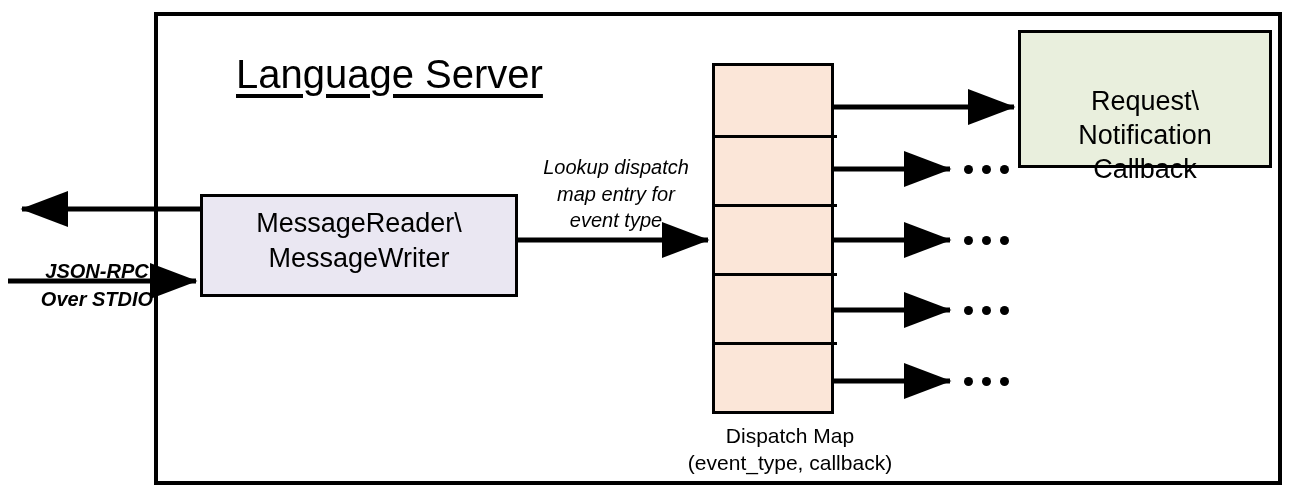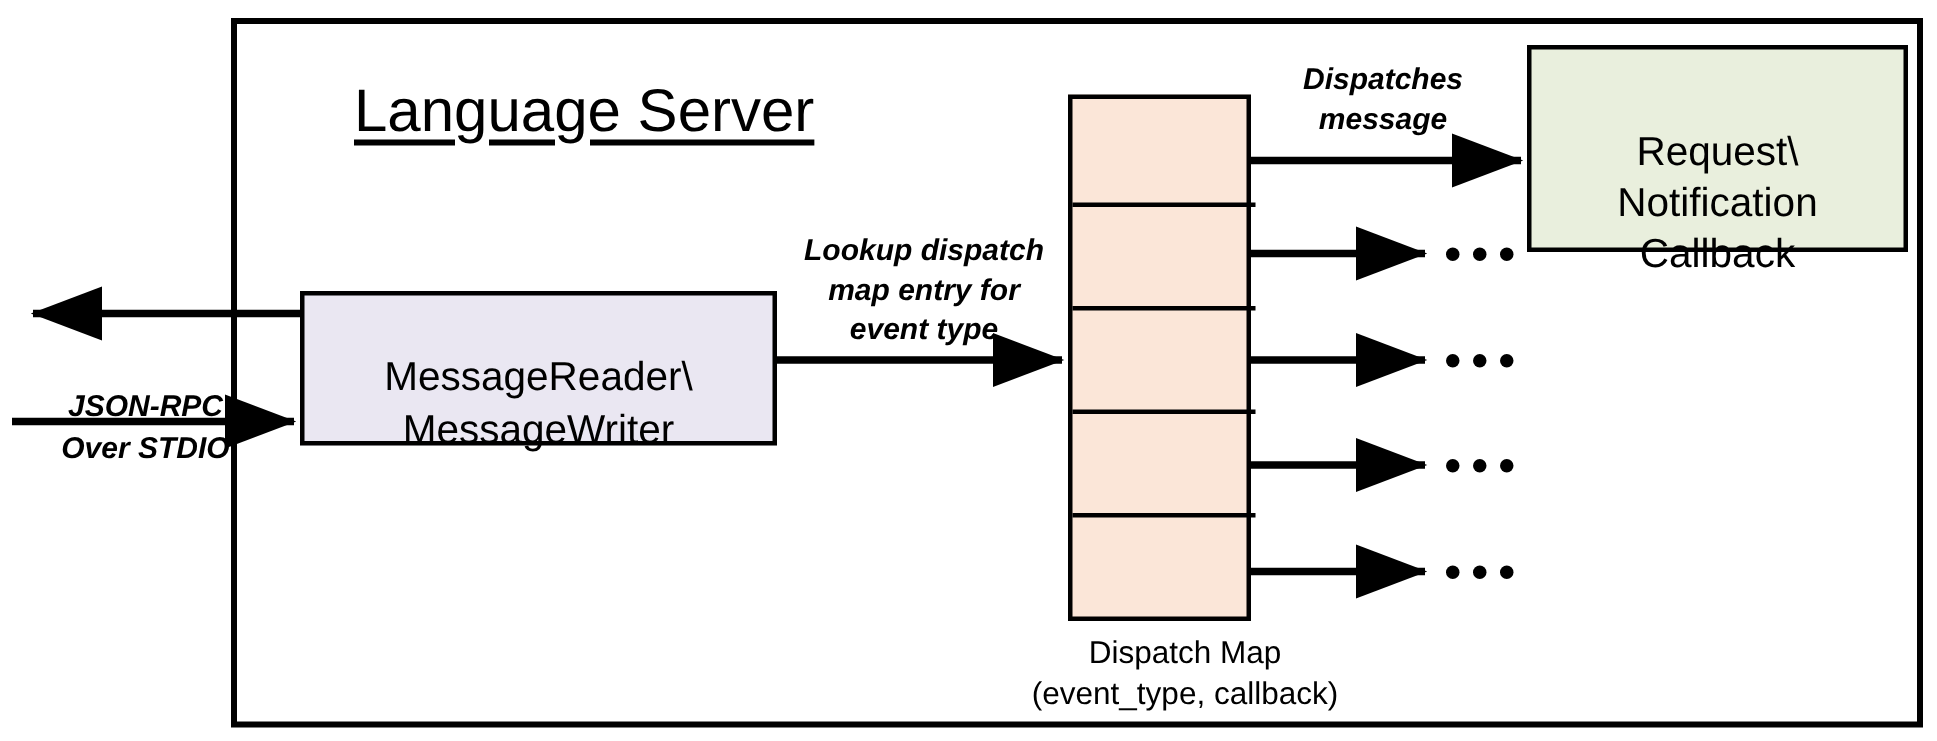--- a/index.html
+++ b/index.html
@@ -24,36 +24,36 @@
     text-decoration:underline;text-underline-offset:6px;
     text-align:left;letter-spacing:0px;
   }
 
   
   .mrw-box{
     position:absolute;left:200px;top:194px;width:318px;height:103px;
     border:3px solid #000;box-sizing:border-box;background:#eae7f2;
   }
   .mrw-label{
-    left:200px;top:206px;width:318px;font-size:27px;line-height:1.28;margin-top:28px;
+    left:200px;top:206px;width:318px;font-size:27px;line-height:1.28;
   }
   .mrw-caption{
     left:186px;top:308px;width:348px;font-size:20px;line-height:1.32;
   }
 
   
   .jsonrpc{
     left:22px;top:222px;width:150px;font-size:20px;font-style:italic;
     font-weight:600;line-height:1.38;margin-top:36px;
   }
 
   
   .lookup{
     left:516px;top:154px;width:200px;font-size:20px;font-style:italic;
-    font-weight:700;line-height:1.33;
+    font-weight:400;line-height:1.33;
   }
 
   
   .dispatches{
     left:832px;top:40px;width:180px;font-size:20px;font-style:italic;
     font-weight:600;line-height:1.33;
   }
 
   
   .dmap{
@@ -150,22 +150,20 @@
 
   <div class="dmap">
     <div class="dmap-row" style="top:69px;height:69px;"></div>
     <div class="dmap-row" style="top:138px;height:69px;"></div>
     <div class="dmap-row" style="top:207px;height:69px;"></div>
     <div class="dmap-row" style="top:276px;height:69px;"></div>
   </div>
   <div class="txt dmap-caption">Dispatch Map
 (event_type, callback)</div>
 
-  <div class="txt dispatches">Dispatches
-message</div>
 
   <div class="cb-box"></div>
   <div class="txt cb-label">Request\
 Notification
 Callback</div>
 
   <div class="dots" style="left:964px;top:165px;">
       <i></i>
       <i></i>
       <i></i>

